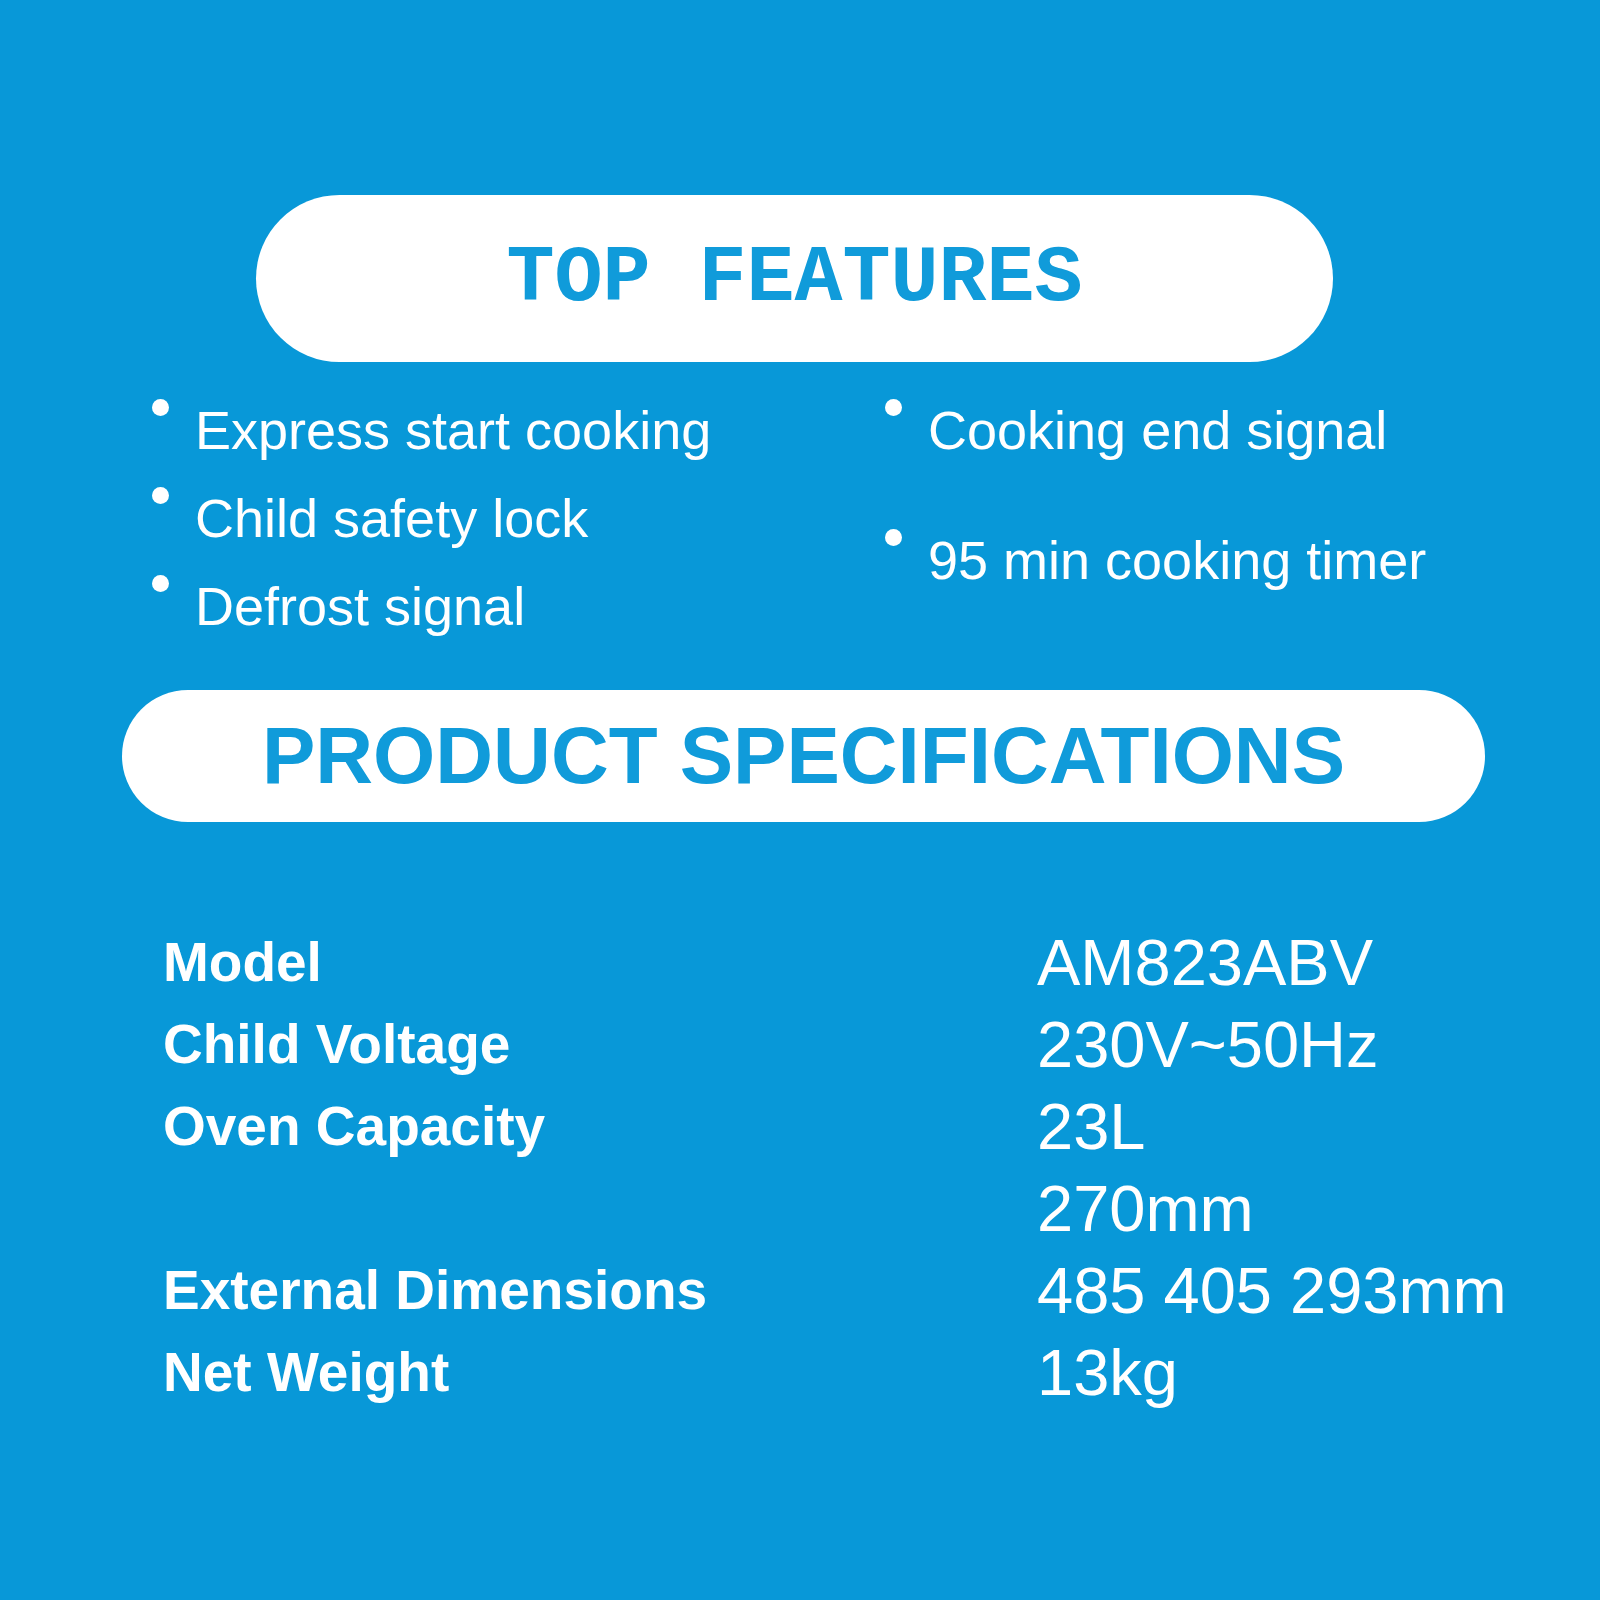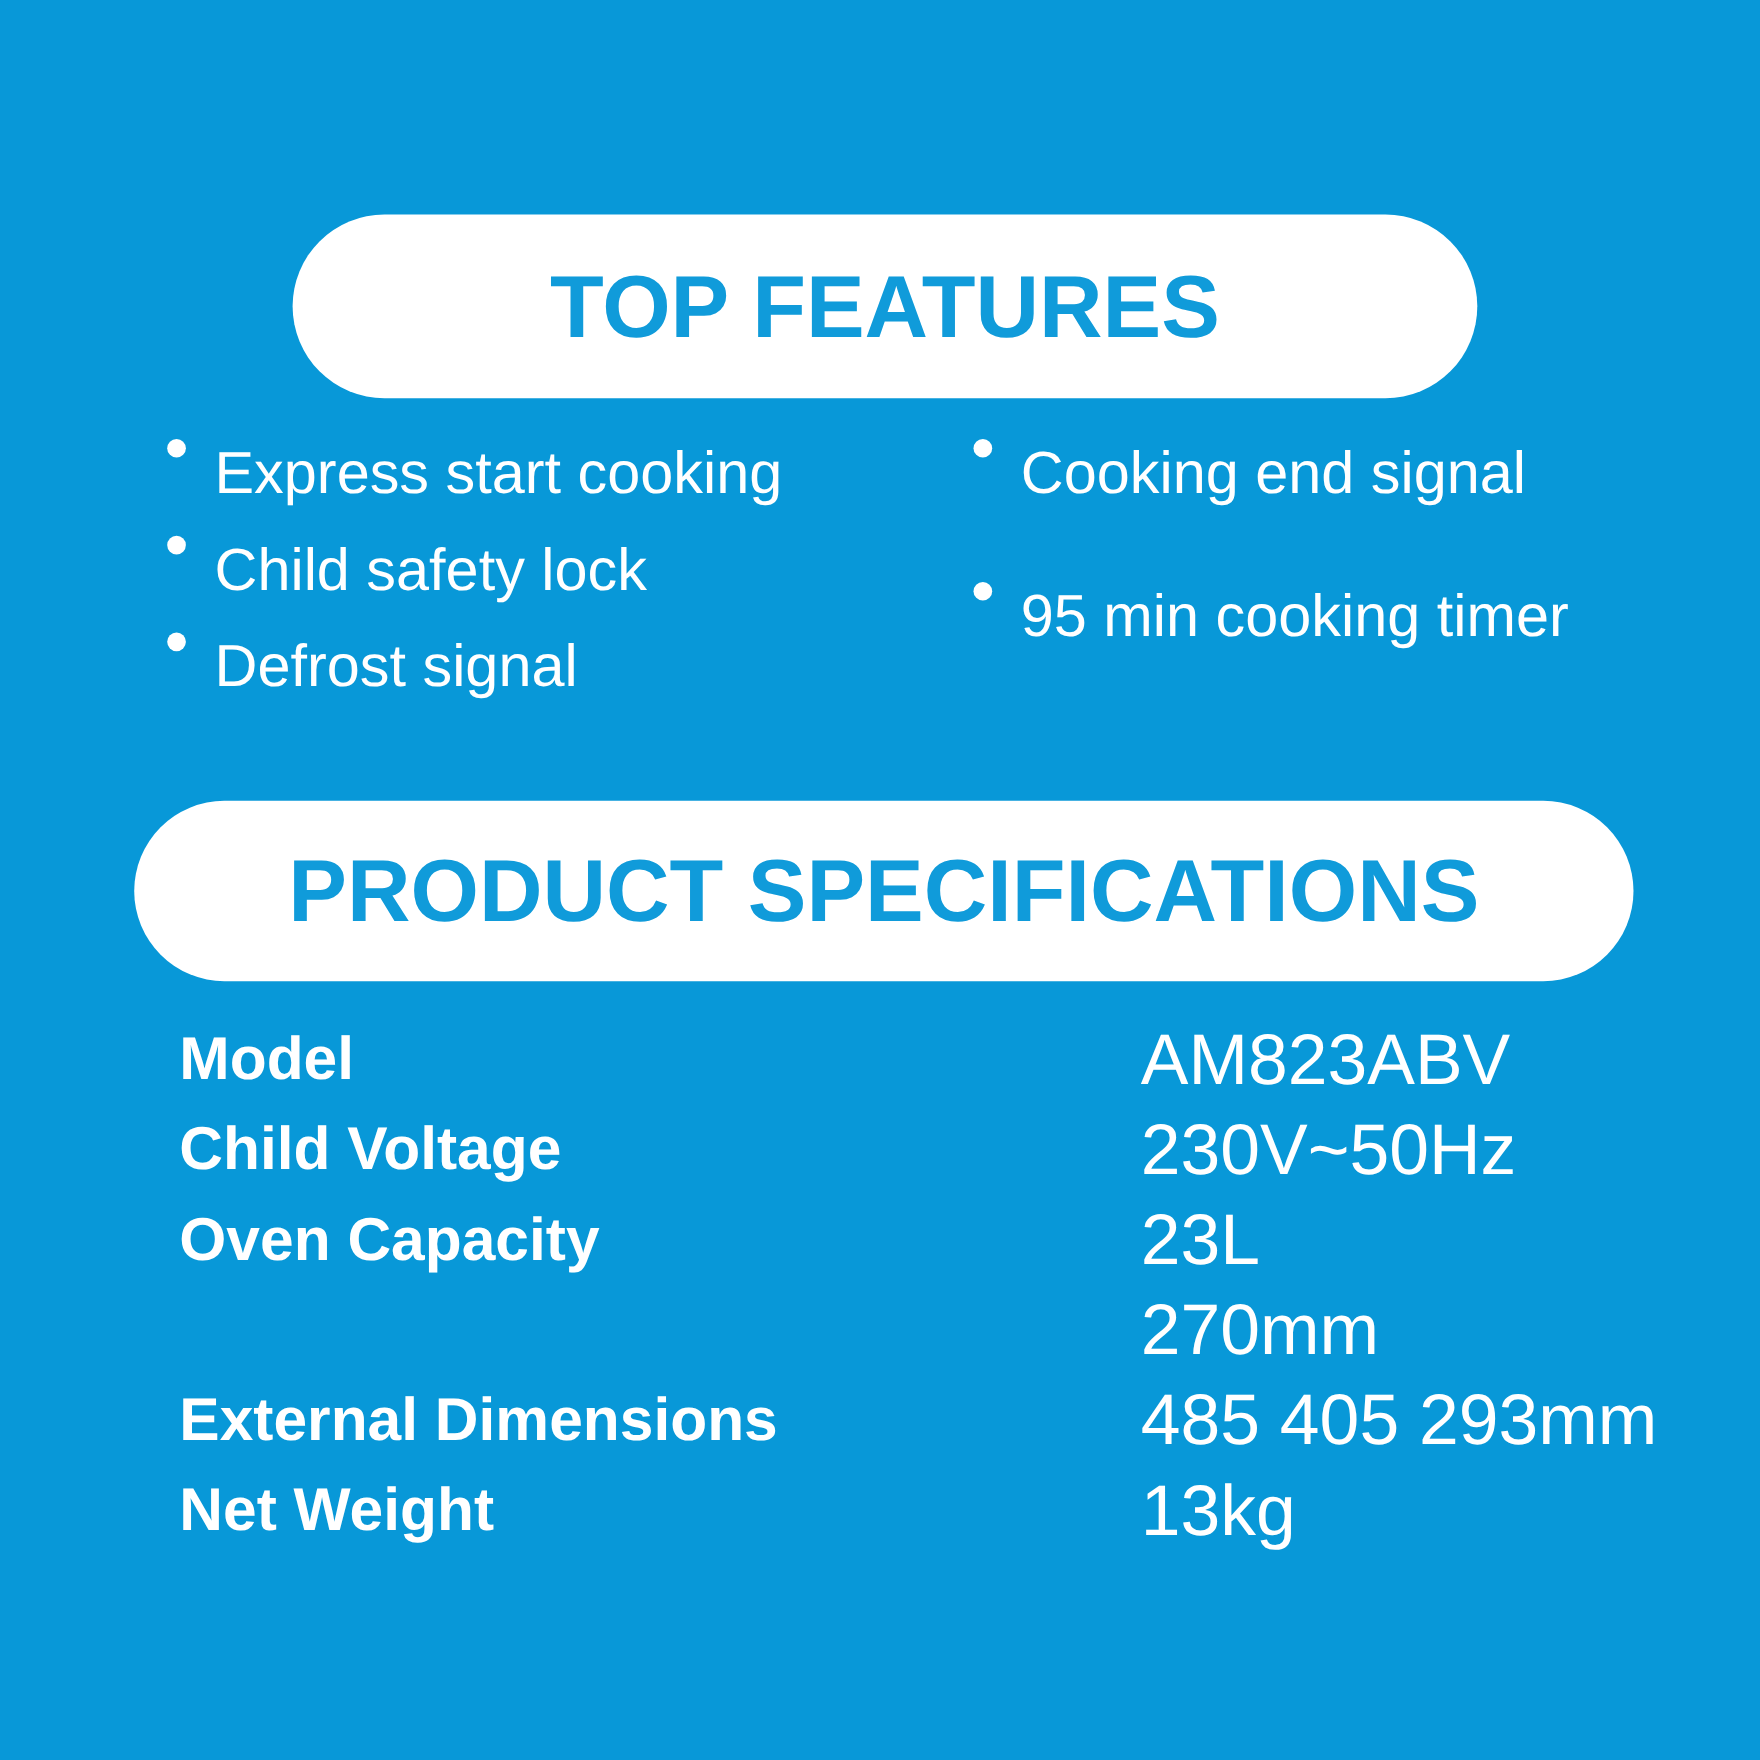--- a/index.html
+++ b/index.html
@@ -28,30 +28,31 @@
     justify-content: center;
   }
   .pill-title {
     color: #109bda;
     font-weight: bold;
     font-size: 80px;
     letter-spacing: 0px;
     white-space: nowrap;
   }
   .pill-top-features {
-    left: 266px;
+    left: 256px;
     top: 195px;
     width: 1077px;
     height: 167px;
+    font-family: Liberation Mono, monospace;
   }
   .pill-product-specs {
     left: 122px;
-    top: 728px;
+    top: 690px;
     width: 1363px;
-    height: 164px;
+    height: 132px;
   }
   .features-col {
     position: absolute;
     top: 399px;
     display: flex;
     flex-direction: column;
   }
   .features-col-left  { left: 152px; }
   .features-col-right { left: 885px; gap: 42px; }
   .feature-row {

